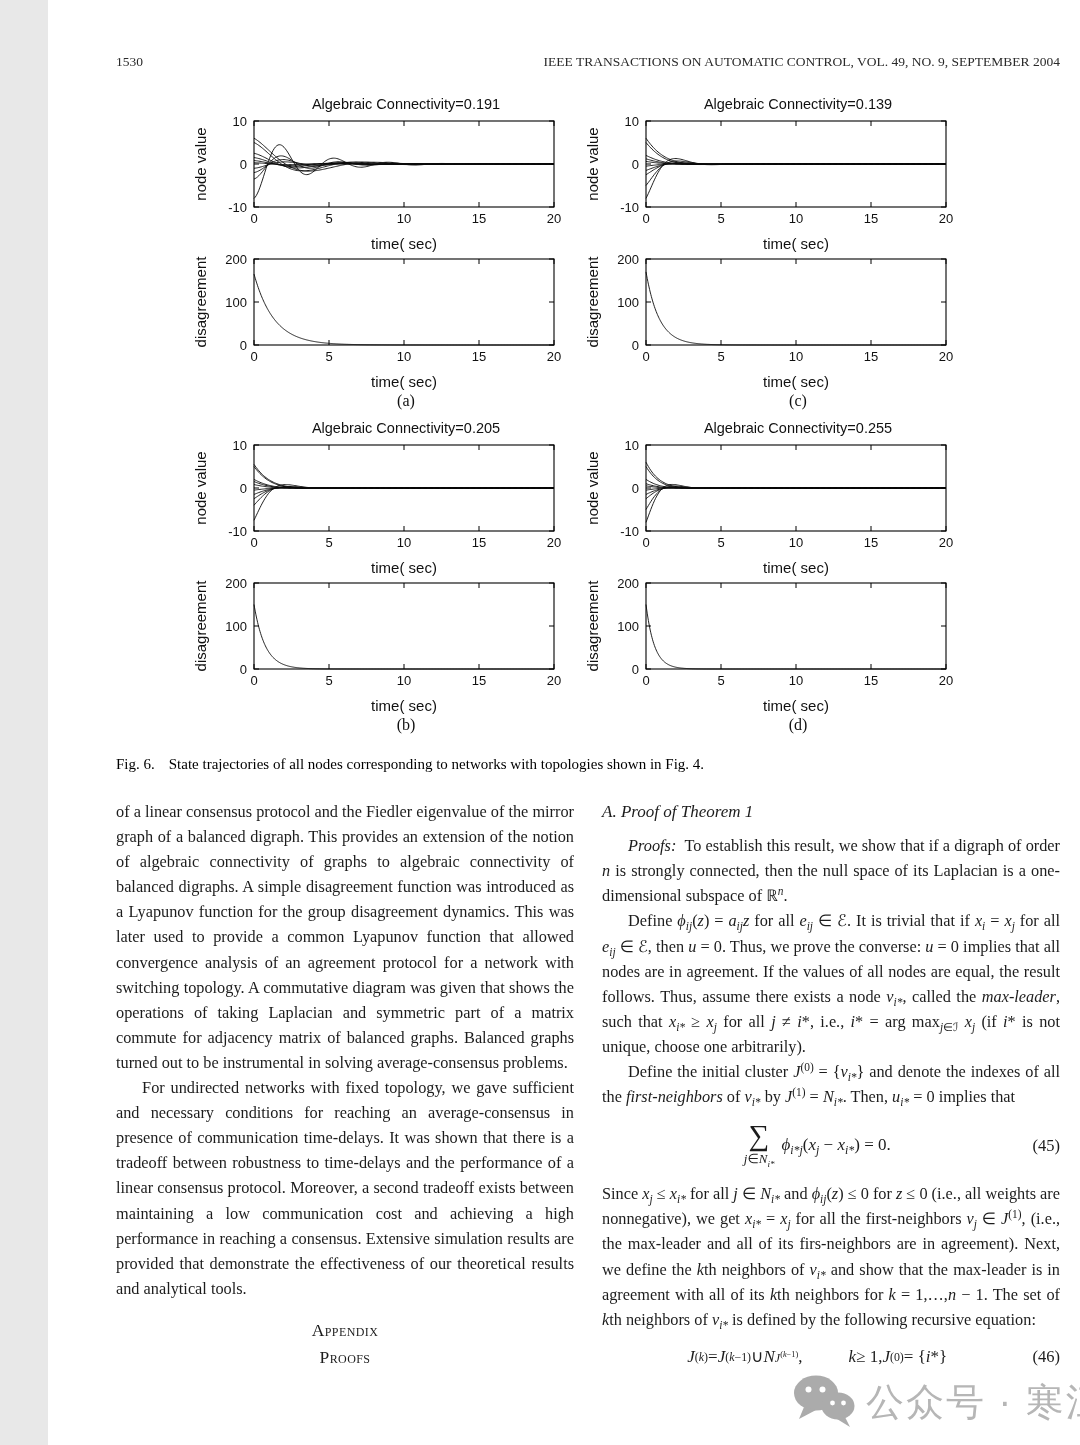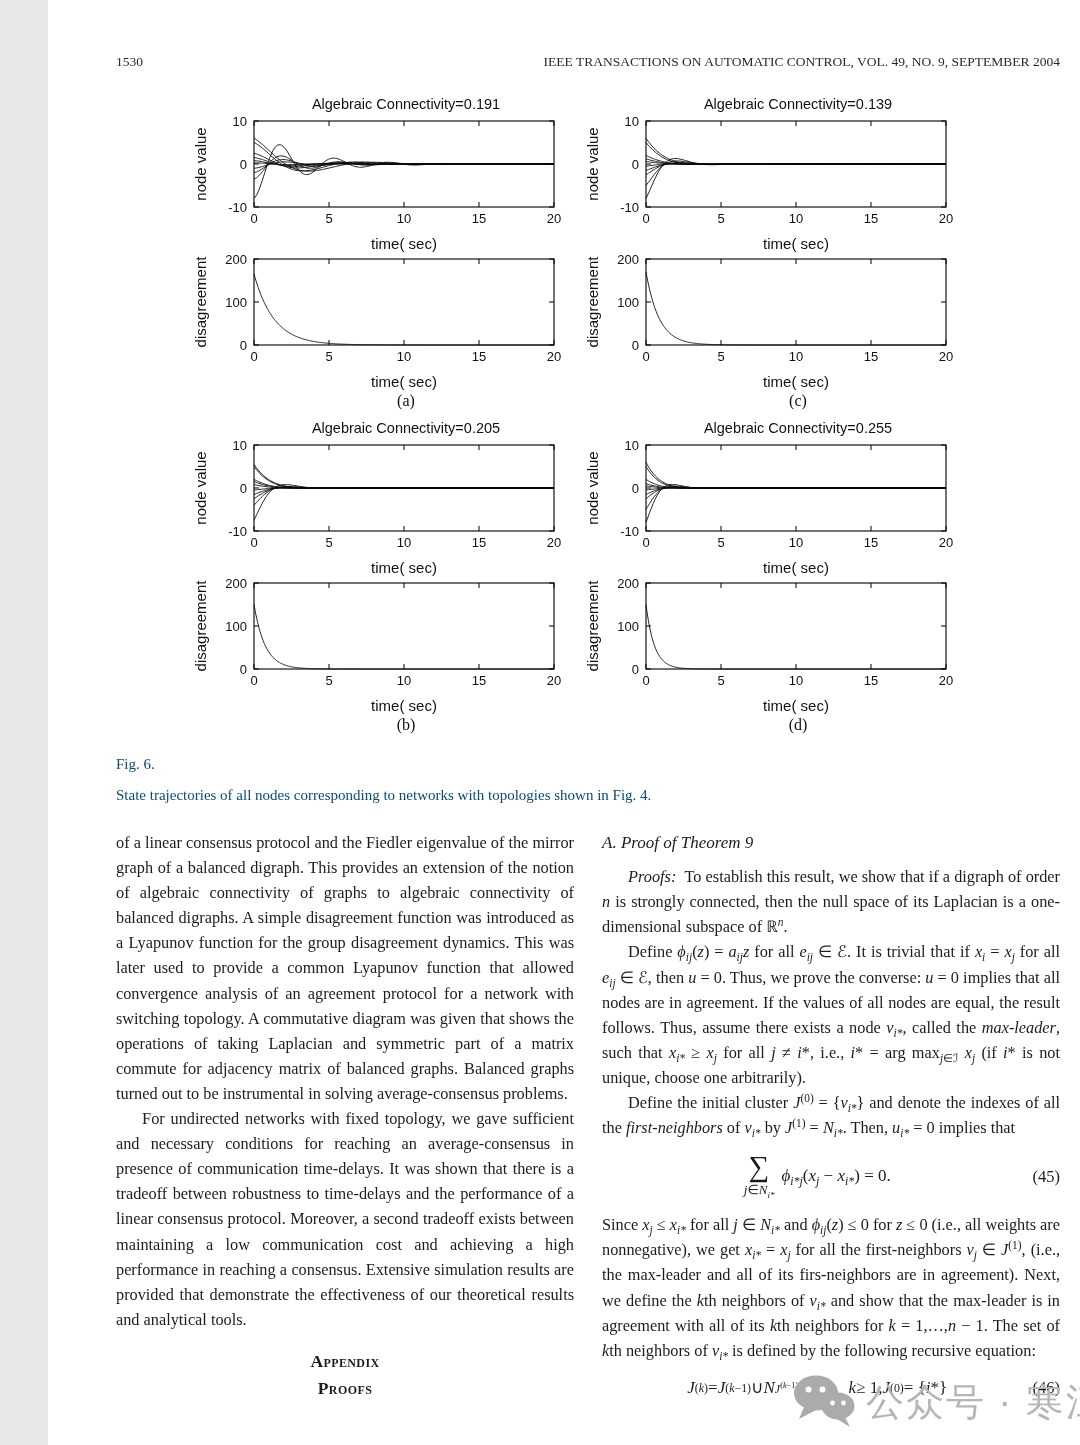--- a/index.html
+++ b/index.html
@@ -11,27 +11,27 @@
   
   .figure-grid{margin-top:26px;padding-left:142px;display:grid;
         grid-template-columns:392px 392px;row-gap:6px;}
   .panel{width:384px;}
   .plot-title{margin-left:64px;width:304px;text-align:center;
         font-family:"Liberation Sans",sans-serif;font-size:14.5px;color:#111;height:20px;}
   .plot-letter{margin-left:64px;width:304px;text-align:center;font-size:16px;height:22px;color:#111;}
   svg.plot{display:block;}
   svg.plot text{font-family:"Liberation Sans",sans-serif;fill:#111;}
   
-  .fig-caption{margin:18px 68px 0 68px;font-size:15px;color:#0c4a6e;display:flex;gap:14px;flex-direction:column;}
+  .fig-caption{margin:18px 68px 0 68px;font-size:15px;color:#000000;display:flex;gap:14px;}
   
   .content-cols{margin:26px 68px 0 68px;display:grid;grid-template-columns:1fr 1fr;
         column-gap:28px;font-size:16.3px;line-height:1.54;text-align:justify;}
   .content-cols p{margin:0;text-indent:1.6em;}
   .content-cols p.noindent{text-indent:0;}
-  .sc-head{font-variant:small-caps;text-align:center;font-size:17.5px;letter-spacing:.4px;text-indent:0;font-weight:bold;}
+  .sc-head{font-variant:small-caps;text-align:center;font-size:17.5px;letter-spacing:.4px;text-indent:0;}
   .sc-head.first{margin-top:16px;}
   .sc-head.second{margin-bottom:10px;}
   .subsec-head{font-style:italic;font-size:17px;margin-bottom:8px;text-indent:0;}
   sub,sup{font-size:70%;line-height:0;}
   
   .equation{display:flex;align-items:center;margin:12px 0;}
   .eq-body{flex:1;display:flex;justify-content:center;align-items:center;font-size:17px;}
   .eq-num{font-size:16.5px;}
   .sum{display:inline-flex;flex-direction:column;align-items:center;vertical-align:middle;margin-right:7px;}
   .sigma{font-size:29px;line-height:1;}
@@ -358,21 +358,21 @@
   </div>
 
   <div class="content-cols">
     <div class="col">
       <p class="noindent">of a linear consensus protocol and the Fiedler eigenvalue of the mirror graph of a balanced digraph. This provides an extension of the notion of algebraic connectivity of graphs to algebraic connectivity of balanced digraphs. A simple disagreement function was introduced as a Lyapunov function for the group disagreement dynamics. This was later used to provide a common Lyapunov function that allowed convergence analysis of an agreement protocol for a network with switching topology. A commutative diagram was given that shows the operations of taking Laplacian and symmetric part of a matrix commute for adjacency matrix of balanced graphs. Balanced graphs turned out to be instrumental in solving average-consensus problems.</p>
       <p>For undirected networks with fixed topology, we gave sufficient and necessary conditions for reaching an average-consensus in presence of communication time-delays. It was shown that there is a tradeoff between robustness to time-delays and the performance of a linear consensus protocol. Moreover, a second tradeoff exists between maintaining a low communication cost and achieving a high performance in reaching a consensus. Extensive simulation results are provided that demonstrate the effectiveness of our theoretical results and analytical tools.</p>
       <div class="sc-head first">Appendix</div>
       <div class="sc-head second">Proofs</div>
     </div>
     <div class="col">
-      <div class="subsec-head">A. Proof of Theorem 9</div>
+      <div class="subsec-head">A. Proof of Theorem 1</div>
       <p><i>Proofs:</i>&nbsp;&nbsp;To establish this result, we show that if a digraph of order <i>n</i> is strongly connected, then the null space of its Laplacian is a one-dimensional subspace of ℝ<sup><i>n</i></sup>.</p>
       <p>Define <i>ϕ<sub>ij</sub></i>(<i>z</i>) = <i>a<sub>ij</sub>z</i> for all <i>e<sub>ij</sub></i> ∈ ℰ. It is trivial that if <i>x<sub>i</sub></i> = <i>x<sub>j</sub></i> for all <i>e<sub>ij</sub></i> ∈ ℰ, then <i>u</i> = 0. Thus, we prove the converse: <i>u</i> = 0 implies that all nodes are in agreement. If the values of all nodes are equal, the result follows. Thus, assume there exists a node <i>v<sub>i*</sub></i>, called the <i>max-leader</i>, such that <i>x<sub>i*</sub></i> ≥ <i>x<sub>j</sub></i> for all <i>j</i> ≠ <i>i</i>*, i.e., <i>i</i>* = arg max<sub><i>j</i>∈ℐ</sub> <i>x<sub>j</sub></i> (if <i>i</i>* is not unique, choose one arbitrarily).</p>
       <p>Define the initial cluster <i>J</i><sup>(0)</sup> = {<i>v<sub>i*</sub></i>} and denote the indexes of all the <i>first-neighbors</i> of <i>v<sub>i*</sub></i> by <i>J</i><sup>(1)</sup> = <i>N<sub>i*</sub></i>. Then, <i>u<sub>i*</sub></i> = 0 implies that</p>
       <div class="equation">
         <span class="eq-body">
             <span class="sum">
               <span class="sigma">∑</span>
               <span class="under"><i>j</i>∈<i>N<sub>i*</sub></i></span>
             </span>
             <span class="eqrest"><i>ϕ</i><sub><i>i*j</i></sub>(<i>x<sub>j</sub></i> − <i>x<sub>i*</sub></i>) = 0.</span>

